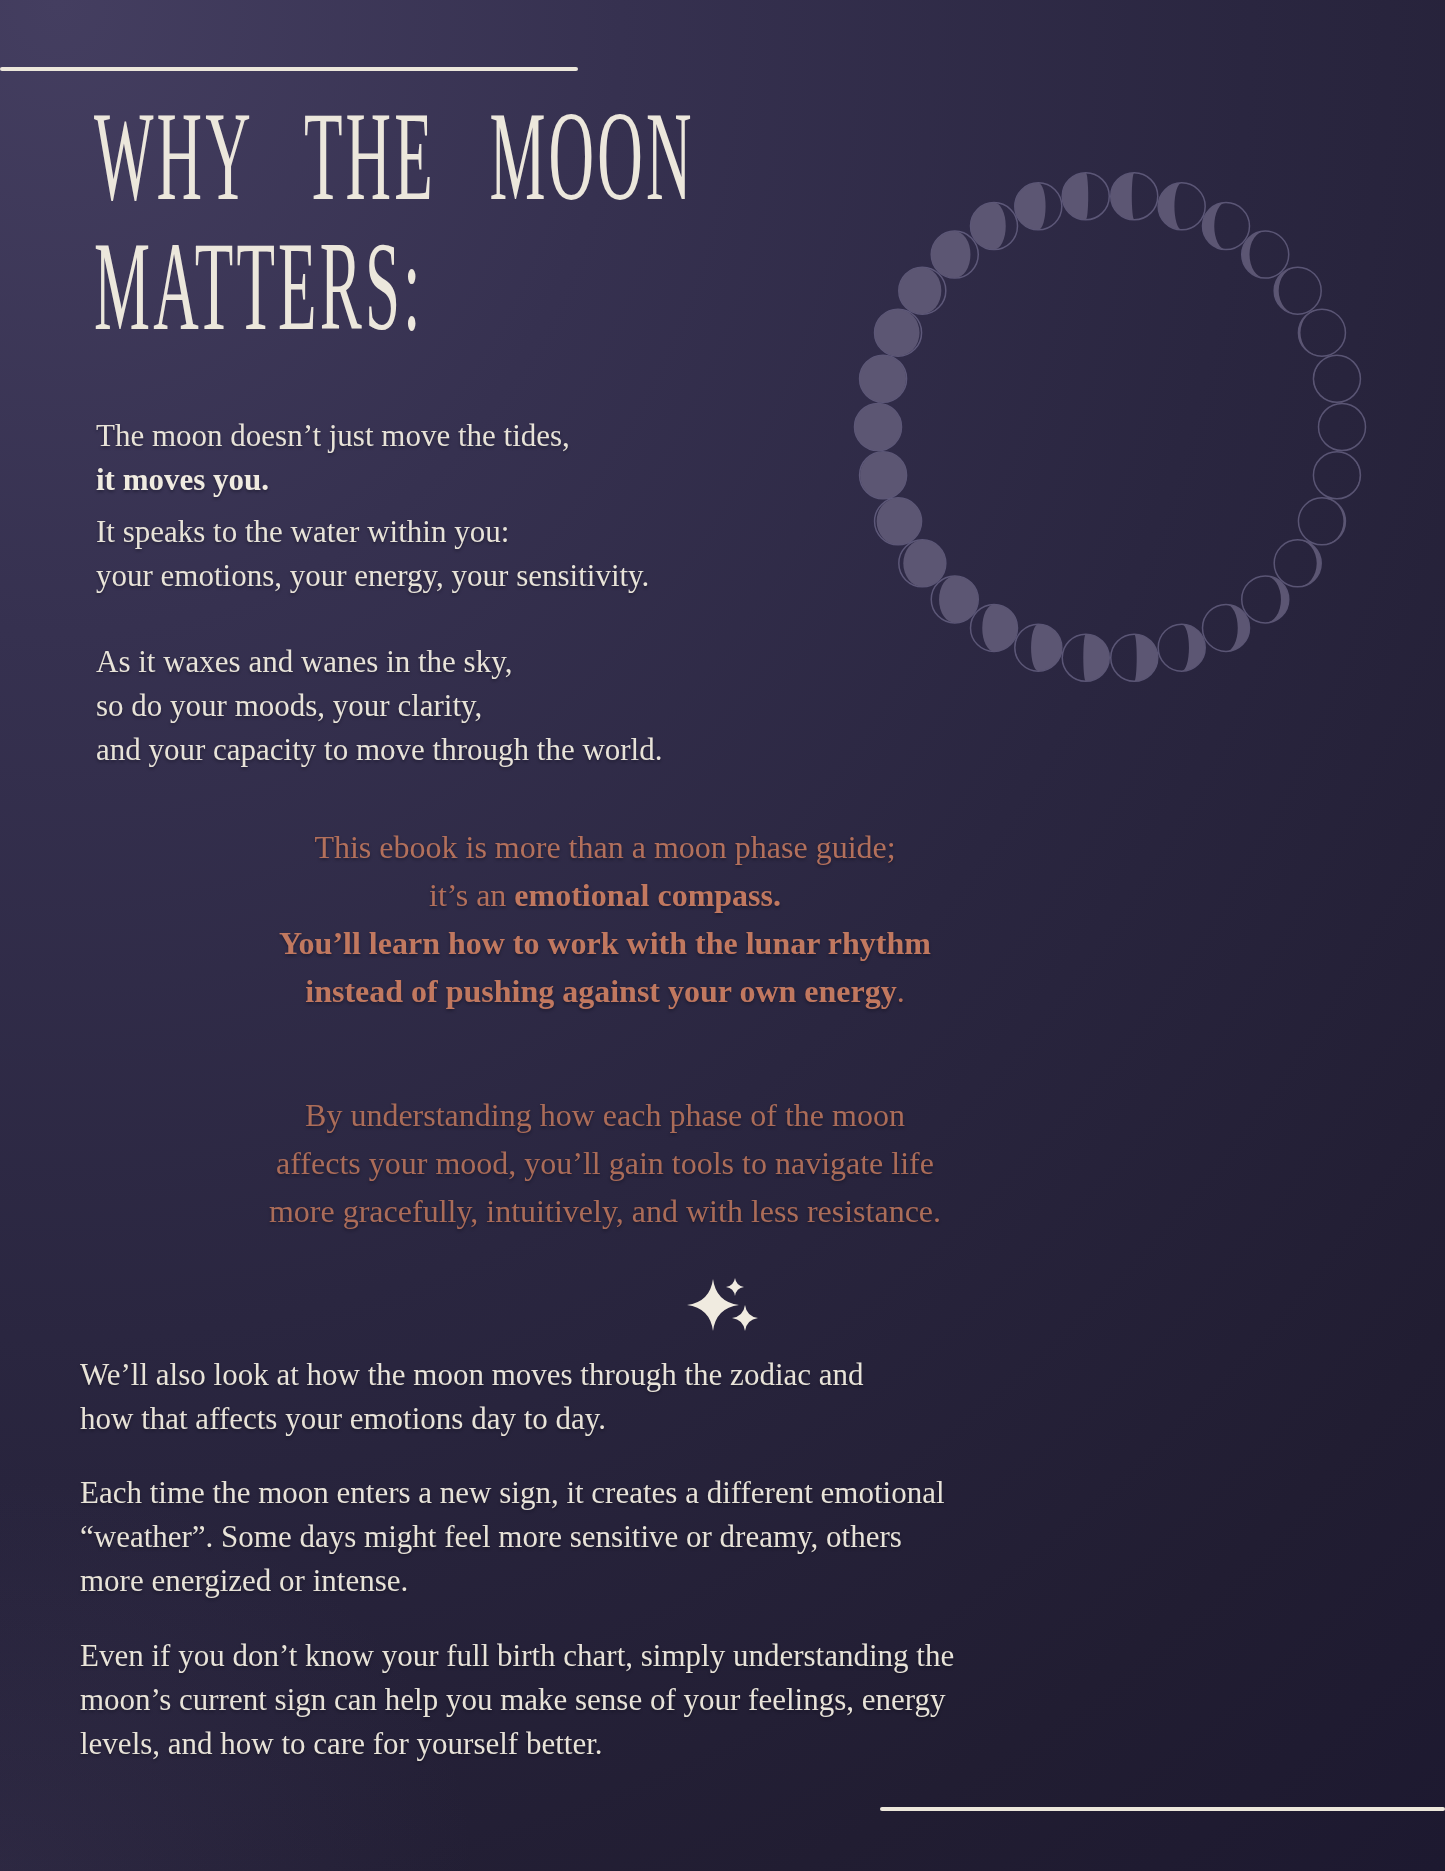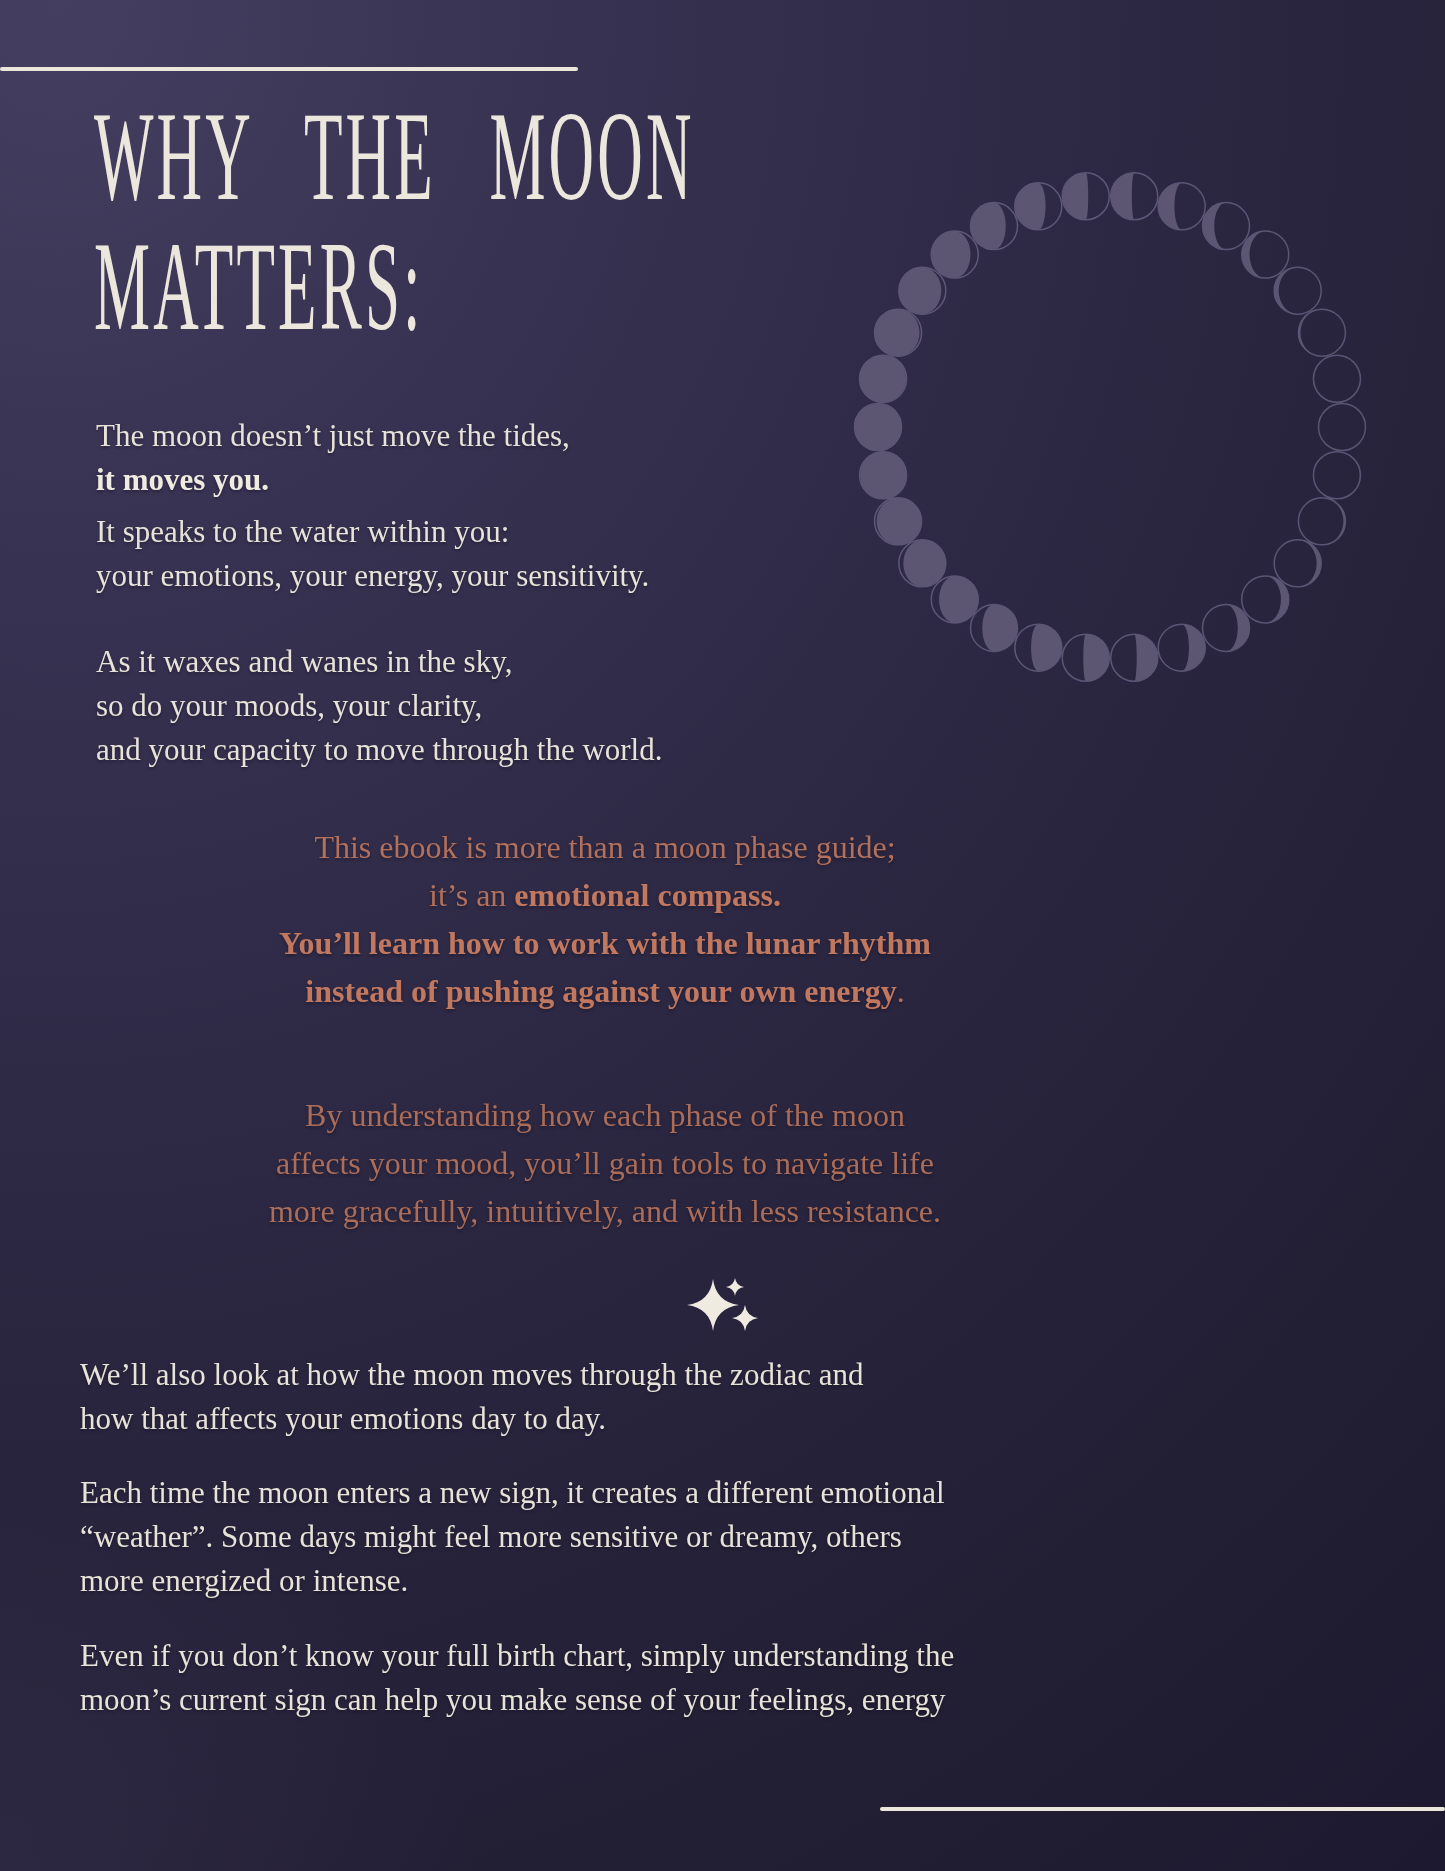--- a/index.html
+++ b/index.html
@@ -218,16 +218,17 @@
       <div><span>how that affects your emotions day to day.</span></div>
     </div>
   <div id="p5" class="para lower">
       <div><span>Each time the moon enters a new sign, it creates a different emotional</span></div>
       <div><span>“weather”. Some days might feel more sensitive or dreamy, others</span></div>
       <div><span>more energized or intense.</span></div>
     </div>
   <div id="p6" class="para lower">
       <div><span>Even if you don’t know your full birth chart, simply understanding the</span></div>
       <div><span>moon’s current sign can help you make sense of your feelings, energy</span></div>
+      <div><span>levels, and how to care for yourself better.</span></div>
     </div>
 
   <div class="rule bottom"></div>
 </div>
 
 </body></html>

